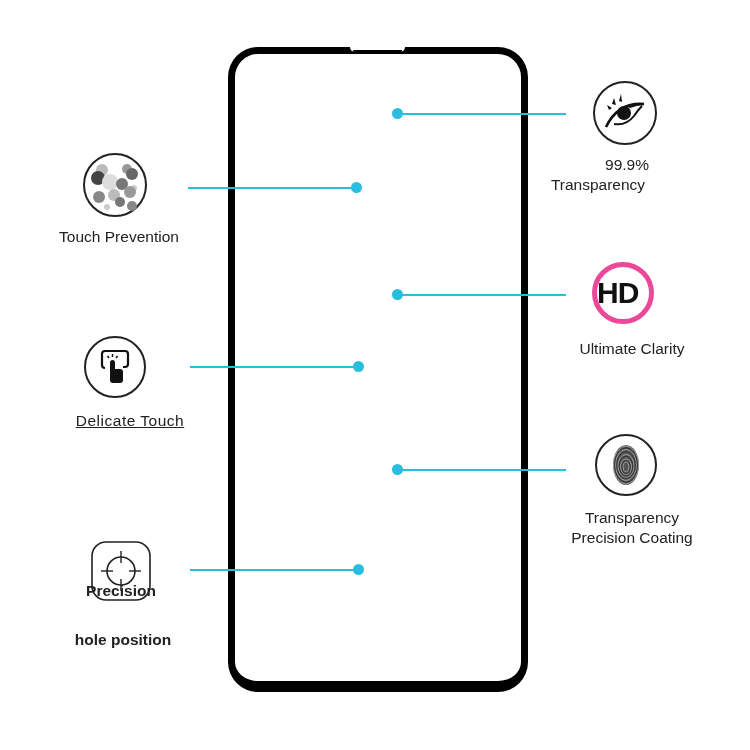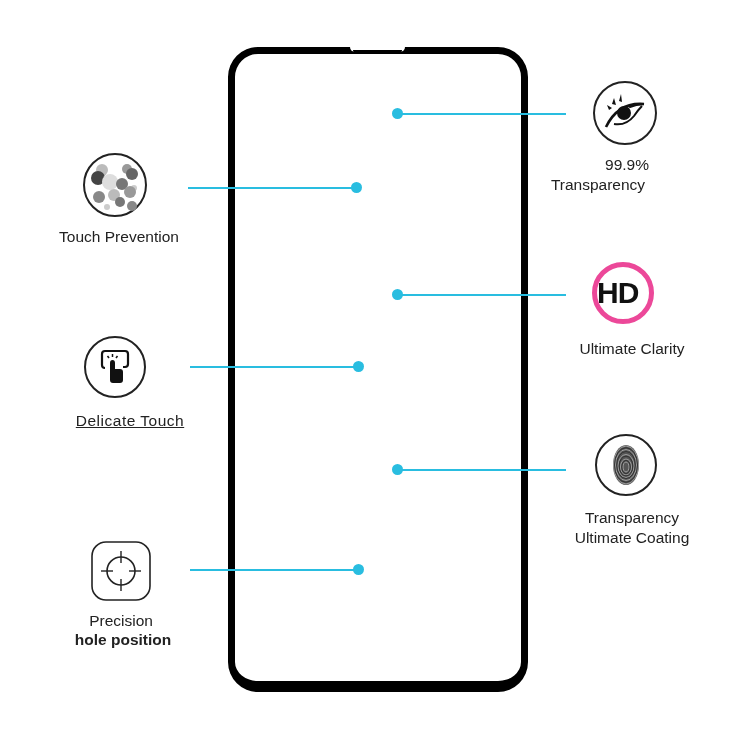--- a/index.html
+++ b/index.html
@@ -71,21 +71,21 @@
 <div class="feature-label" style="left:130px; top:411px; letter-spacing:0.5px;text-decoration:underline;">Delicate Touch</div>
 
 <svg class="feature-icon" style="left:90px; top:540px;" width="62" height="62" viewBox="0 0 62 62">
   <rect x="2" y="2" width="58" height="58" rx="14" ry="14" fill="#fff" stroke="#222" stroke-width="1.6"></rect>
   <circle cx="31" cy="31" r="14" fill="none" stroke="#222" stroke-width="1.6"></circle>
   <line x1="31" y1="11" x2="31" y2="23" stroke="#222" stroke-width="1.4"></line>
   <line x1="31" y1="39" x2="31" y2="51" stroke="#222" stroke-width="1.4"></line>
   <line x1="11" y1="31" x2="23" y2="31" stroke="#222" stroke-width="1.4"></line>
   <line x1="39" y1="31" x2="51" y2="31" stroke="#222" stroke-width="1.4"></line>
 </svg>
-<div class="feature-label" style="left:121px; top:611px;">Precision</div>
+<div class="feature-label" style="left:121px; top:581px;font-weight:bold;">Precision</div>
 <div class="feature-label" style="left:123px; top:630px;font-weight:bold;">hole position</div>
 
 <svg class="feature-icon" style="left:592px; top:80px;" width="66" height="66" viewBox="0 0 66 66">
   <circle cx="33" cy="33" r="31" fill="#fff" stroke="#222" stroke-width="2"></circle>
   <path d="M14 47 Q26 22 52 24 Q44 24 37 27" fill="none" stroke="#111" stroke-width="2.6"></path>
   <path d="M22 44 Q34 46 42 36 Q46 30 50 26" fill="none" stroke="#111" stroke-width="2"></path>
   <circle cx="32" cy="33" r="7" fill="#111"></circle>
   <path d="M22 18 L24 25 L20 24 Z" fill="#111"></path>
   <path d="M29 14 L30 22 L27 21 Z" fill="#111"></path>
   <path d="M15 25 L20 28 L17 30 Z" fill="#111"></path>
@@ -109,13 +109,13 @@
     <ellipse cx="32" cy="32" rx="12.5" ry="19"></ellipse>
   </g>
   <g fill="none" stroke="#222" stroke-width="0.7">
     <ellipse cx="32" cy="34" rx="4.2" ry="6.5"></ellipse>
     <ellipse cx="32" cy="33" rx="6.8" ry="9.8"></ellipse>
     <ellipse cx="32" cy="32" rx="9.3" ry="13.5"></ellipse>
     <ellipse cx="32" cy="32" rx="11.5" ry="17.3"></ellipse>
   </g>
 </svg>
 <div class="feature-label" style="left:632px; top:508px;">Transparency</div>
-<div class="feature-label" style="left:632px; top:528px;">Ultimate Coating</div>
+<div class="feature-label" style="left:632px; top:528px;">Precision Coating</div>
 
 </body></html>

